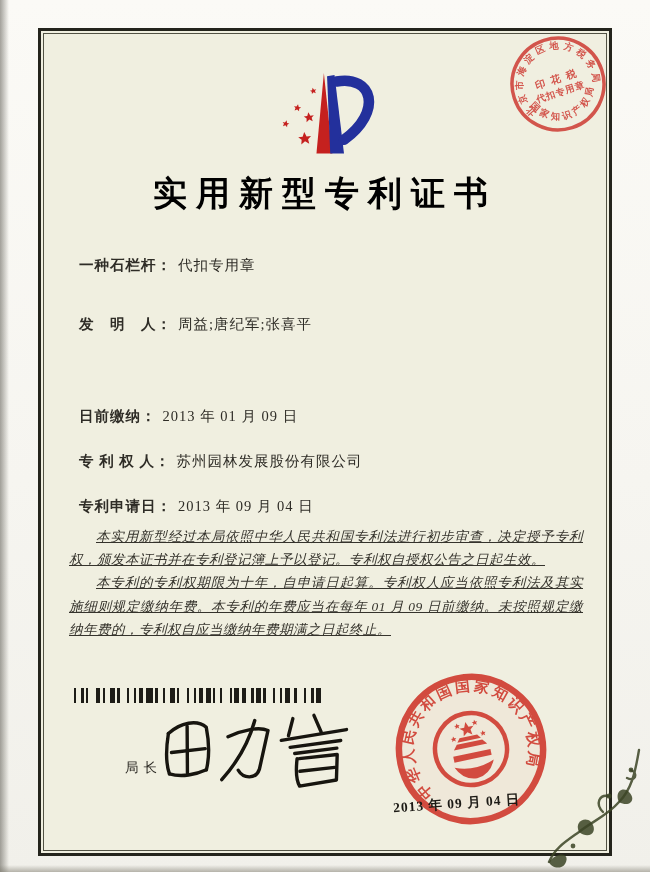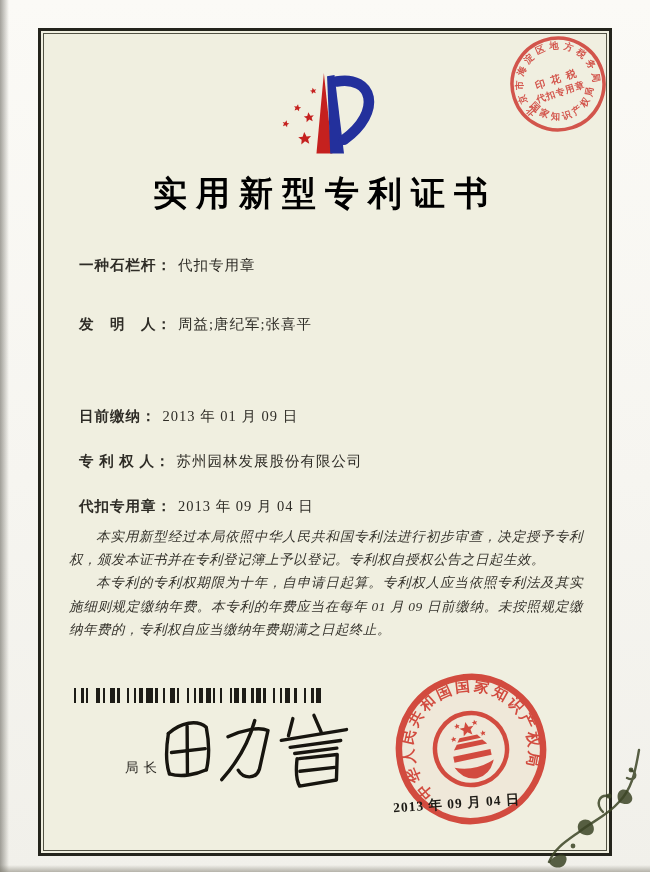--- a/index.html
+++ b/index.html
@@ -22,21 +22,21 @@
   }
   .frame::before{content:'';position:absolute;inset:2px;border:1px solid #525244;pointer-events:none;}
   .cert-number{position:absolute;left:36px;top:38px;font-size:14px;letter-spacing:3px;color:#2c2a24;}
   .logo{position:absolute;left:232px;top:24px;width:106px;height:108px;}
   .stamp{position:absolute;left:464px;top:0px;width:106px;height:106px;opacity:.88;}
   .title{position:absolute;left:0;right:0;top:140px;text-align:center;
     font-size:34px;font-weight:bold;letter-spacing:9px;color:#000000;}
   .field-row{position:absolute;left:38px;right:30px;font-size:14.5px;color:#2e2c26;letter-spacing:1px;}
   .f0{top:225px}.f1{top:284px}.f2{top:330px}.f3{top:376px}.f4{top:421px}.f5{top:466px}
   .field-label{font-weight:bold;margin-right:6px;}
-  .body-text{position:absolute;left:28px;right:26px;top:494px;color:#35332c;}
+  .body-text{position:absolute;left:28px;right:26px;top:494px;color:#35332c;text-decoration:underline;}
   .body-text p{margin:0;font-size:13.5px;line-height:1.72;font-style:italic;
     letter-spacing:.5px;text-indent:2em;text-align:justify;}
   .barcode{position:absolute;left:33px;top:657px;height:15px;display:flex;align-items:stretch;}
   .bc-bar{display:block;background:#1d1c17;}
   .bc-gap{display:block;}
   .sig-label{position:absolute;left:84px;top:728px;font-size:13.5px;letter-spacing:5px;color:#2b2923;}
   .sig{position:absolute;left:118px;top:680px;width:212px;height:86px;transform:rotate(-3deg);}
   .seal{position:absolute;left:350px;top:638px;width:160px;height:160px;opacity:.9;}
   .seal-date{position:absolute;left:352px;top:762px;width:180px;font-size:13.5px;font-weight:bold;
     letter-spacing:1px;color:#1c1a15;transform:rotate(-4deg);}
@@ -104,21 +104,21 @@
     <div class="field-row f1">
       <span class="field-label">发　明　人：</span><span class="field-value">周益;唐纪军;张喜平</span>
     </div>
     <div class="field-row f3">
       <span class="field-label">日前缴纳：</span><span class="field-value">2013 年 01 月 09 日</span>
     </div>
     <div class="field-row f4">
       <span class="field-label">专 利 权 人：</span><span class="field-value">苏州园林发展股份有限公司</span>
     </div>
     <div class="field-row f5">
-      <span class="field-label">代扣专用章：</span><span class="field-value">2013 年 09 月 04 日</span>
+      <span class="field-label">专利申请日：</span><span class="field-value">2013 年 09 月 04 日</span>
     </div>
 
     <div class="body-text">
       <p>本实用新型经过本局依照中华人民共和国专利法进行初步审查，决定授予专利权，颁发本证书并在专利登记簿上予以登记。专利权自授权公告之日起生效。</p>
       <p>本专利的专利权期限为十年，自申请日起算。专利权人应当依照专利法及其实施细则规定缴纳年费。本专利的年费应当在每年 01 月 09 日前缴纳。未按照规定缴纳年费的，专利权自应当缴纳年费期满之日起终止。</p>
     </div>
 
     <div class="barcode">
         <span class="bc-bar" style="width: 2.4px;"></span>
         <span class="bc-gap" style="width: 4.8px;"></span>

